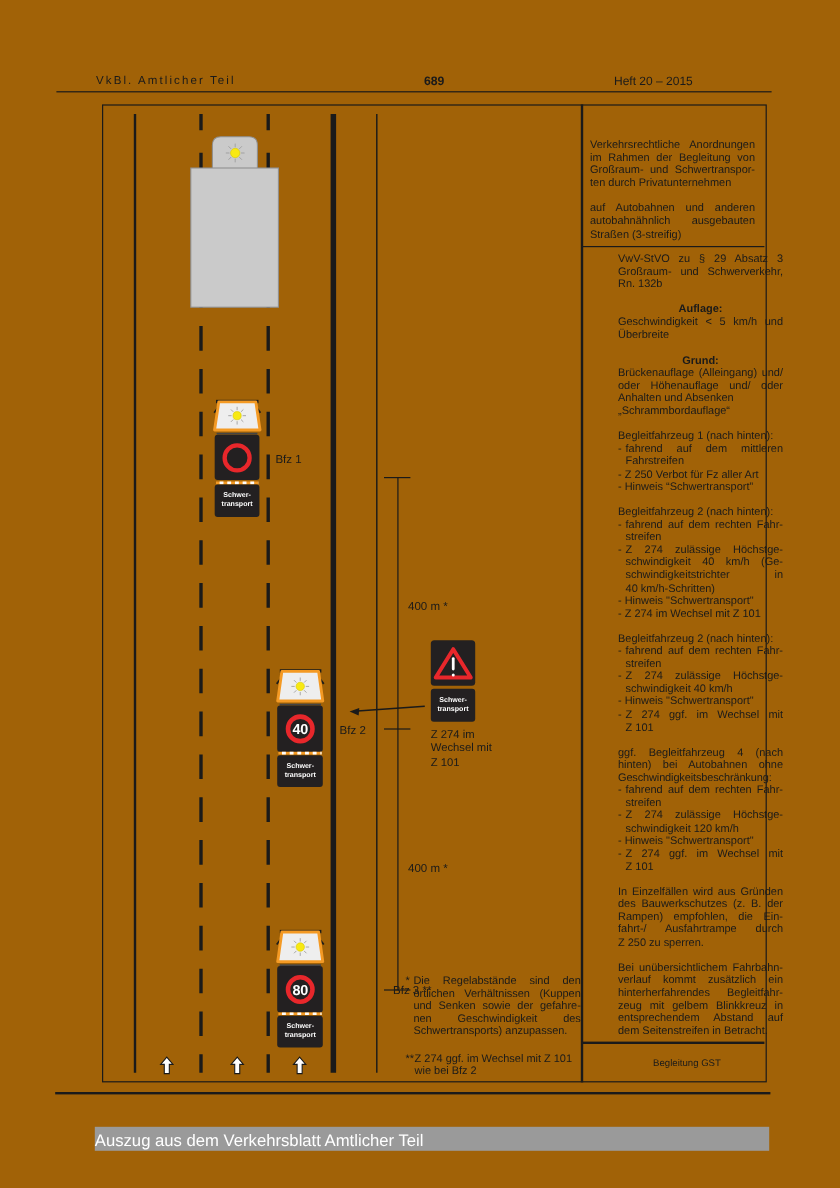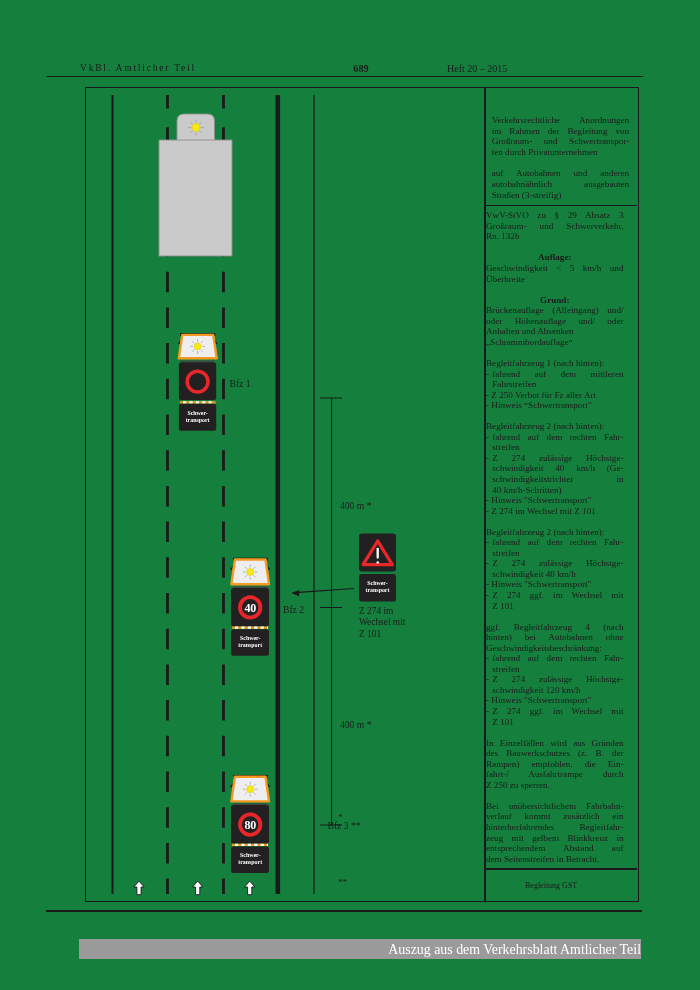--- a/index.html
+++ b/index.html
@@ -1,35 +1,35 @@
 <!DOCTYPE html>
 <html><head>
 <meta charset="utf-8">
 <style>
   html,body{margin:0;padding:0;background:#fff;}
-  .page{position:relative;width:700px;height:990px;background:#15803d;overflow:hidden;
-        font-family:Liberation Serif, serif;color:#1a1a1a;}
+  .page{position:relative;width:700px;height:990px;background:#a16207;overflow:hidden;
+        font-family:Liberation Sans, sans-serif;color:#1a1a1a;}
   .abs{position:absolute;}
   .ln{height:10.55px;line-height:10.55px;overflow:visible;position:relative;}
   .j{text-align:justify;text-align-last:justify;}
   .b{font-weight:bold;text-align:center;}
   .ind{padding-left:6.3px;}
   .dash{position:absolute;left:0;top:0;}
   .bt{margin-left:6.3px;text-align:justify;text-align-last:justify;}
   .intro .ln{height:10.7px;line-height:10.7px;}
 </style>
 </head>
 <body>
 <div class="page">
 
 <div class="abs" style="left:80px;top:62px;font-size:9.6px;letter-spacing:1.75px;">VkBl. Amtlicher Teil</div>
 
 <div class="abs b" style="left:353.3px;top:63.3px;font-size:10.2px;">689</div>
 
-<div class="abs" style="left:447px;top:63px;width:195px;font-size:10px;text-align:left;">Heft 20 – 2015</div>
+<div class="abs" style="left:447px;top:63px;width:195px;font-size:10px;text-align:center;">Heft 20 – 2015</div>
 
 <div class="abs" style="left:47px;top:75.6px;width:596px;height:1.2px;background:#1a1a1a;"></div>
 
 <div class="abs" style="left:85px;top:87px;width:554px;height:815.2px;border:1.6px solid #1a1a1a;box-sizing:border-box;"></div>
 
 <svg class="abs" style="left:85px;top:87px;" width="553" height="814" viewBox="0 0 553 814">
 
 <line x1="27.5" y1="8" x2="27.5" y2="807" stroke="#1a1a1a" stroke-width="2"></line>
 
 <line x1="82.5" y1="8.1" x2="82.5" y2="63" stroke="#1a1a1a" stroke-width="2.8" stroke-dasharray="13.5 18.6"></line>
@@ -195,42 +195,53 @@
 <div class="abs" style="left:281.5px;top:820px;font-size:9.6px;padding-left:46px;">Bfz 3 **</div>
 
 <div class="abs" style="left:340px;top:499.9px;font-size:9.6px;">400 m *</div>
 
 <div class="abs" style="left:340px;top:718.9px;font-size:9.6px;">400 m *</div>
 
 <div class="abs" style="left:359px;top:605.5px;font-size:9.4px;line-height:11.6px;">Z 274 im<br>Wechsel mit<br>Z 101</div>
 
 <div class="abs" style="left:338px;top:812px;font-size:9.15px;">*</div>
 
+<div class="abs" style="left:344.5px;top:812px;width:139.5px;font-size:9.15px;">
+  <div class="ln j">Die Regelabstände sind den</div>
+  <div class="ln j">örtlichen Verhältnissen (Kuppen</div>
+  <div class="ln j">und Senken sowie der gefahre-</div>
+  <div class="ln j">nen Geschwindigkeit des</div>
+  <div class="ln">Schwertransports) anzupassen.</div>
+</div>
 
 <div class="abs" style="left:338px;top:876.5px;font-size:9.15px;">**</div>
+<div class="abs" style="left:345.5px;top:876.5px;width:139px;font-size:9.15px;">
+  <div class="ln">Z 274 ggf. im Wechsel mit Z 101</div>
+  <div class="ln">wie bei Bfz 2</div>
+</div>
 
 <div class="abs" style="left:484.2px;top:87px;width:1.5px;height:815px;background:#1a1a1a;"></div>
 
 <div class="abs" style="left:485px;top:204.6px;width:152px;height:1.5px;background:#1a1a1a;"></div>
 
 <div class="abs" style="left:485px;top:868px;width:152px;height:1.5px;background:#1a1a1a;"></div>
 
 
 <div class="abs intro" style="left:491.7px;top:114.9px;width:137.5px;font-size:9.15px;">
   <div class="ln j">Verkehrsrechtliche Anordnungen</div>
   <div class="ln j">im Rahmen der Begleitung von</div>
   <div class="ln j">Großraum- und Schwertranspor-</div>
   <div class="ln">ten durch Privatunternehmen</div>
   <div class="ln"></div>
   <div class="ln j">auf Autobahnen und anderen</div>
   <div class="ln j">autobahnähnlich ausgebauten</div>
   <div class="ln">Straßen (3-streifig)</div>
 </div>
 
-<div class="abs" style="left:486px;top:210.3px;width:137.5px;font-size:9.15px;">
+<div class="abs" style="left:515px;top:210.3px;width:137.5px;font-size:9.15px;">
   <div class="ln j">VwV-StVO zu § 29 Absatz 3</div>
   <div class="ln j">Großraum- und Schwerverkehr,</div>
   <div class="ln">Rn. 132b</div>
   <div class="ln"></div>
   <div class="ln b">Auflage:</div>
   <div class="ln j">Geschwindigkeit &lt; 5 km/h und</div>
   <div class="ln">Überbreite</div>
   <div class="ln"></div>
   <div class="ln b">Grund:</div>
   <div class="ln j">Brückenauflage (Alleingang) und/</div>
@@ -308,21 +319,21 @@
   <div class="ln">Z 250 zu sperren.</div>
   <div class="ln"></div>
   <div class="ln j">Bei unübersichtlichem Fahrbahn-</div>
   <div class="ln j">verlauf kommt zusätzlich ein</div>
   <div class="ln j">hinterherfahrendes Begleitfahr-</div>
   <div class="ln j">zeug mit gelbem Blinkkreuz in</div>
   <div class="ln j">entsprechendem Abstand auf</div>
   <div class="ln">dem Seitenstreifen in Betracht.</div>
 </div>
 
-<div class="abs" style="left:485px;top:881.2px;width:175px;font-size:8px;text-align:left;margin-left:40px;">Begleitung GST</div>
+<div class="abs" style="left:485px;top:881.2px;width:175px;font-size:8px;text-align:center;">Begleitung GST</div>
 
 <div class="abs" style="left:46px;top:910.3px;width:596px;height:1.3px;background:#1a1a1a;"></div>
 
 <div class="abs" style="left:79px;top:939px;width:562px;height:20px;background:#9a9a9a;"></div>
 
-<div class="abs" style="left:79px;top:941.5px;width:562px;font-size:13.9px;color:#fff;text-align:right;">Auszug aus dem Verkehrsblatt Amtlicher Teil</div>
+<div class="abs" style="left:79px;top:941.5px;width:562px;font-size:13.9px;color:#fff;text-align:left;">Auszug aus dem Verkehrsblatt Amtlicher Teil</div>
 
 </div>
 
 </body></html>

